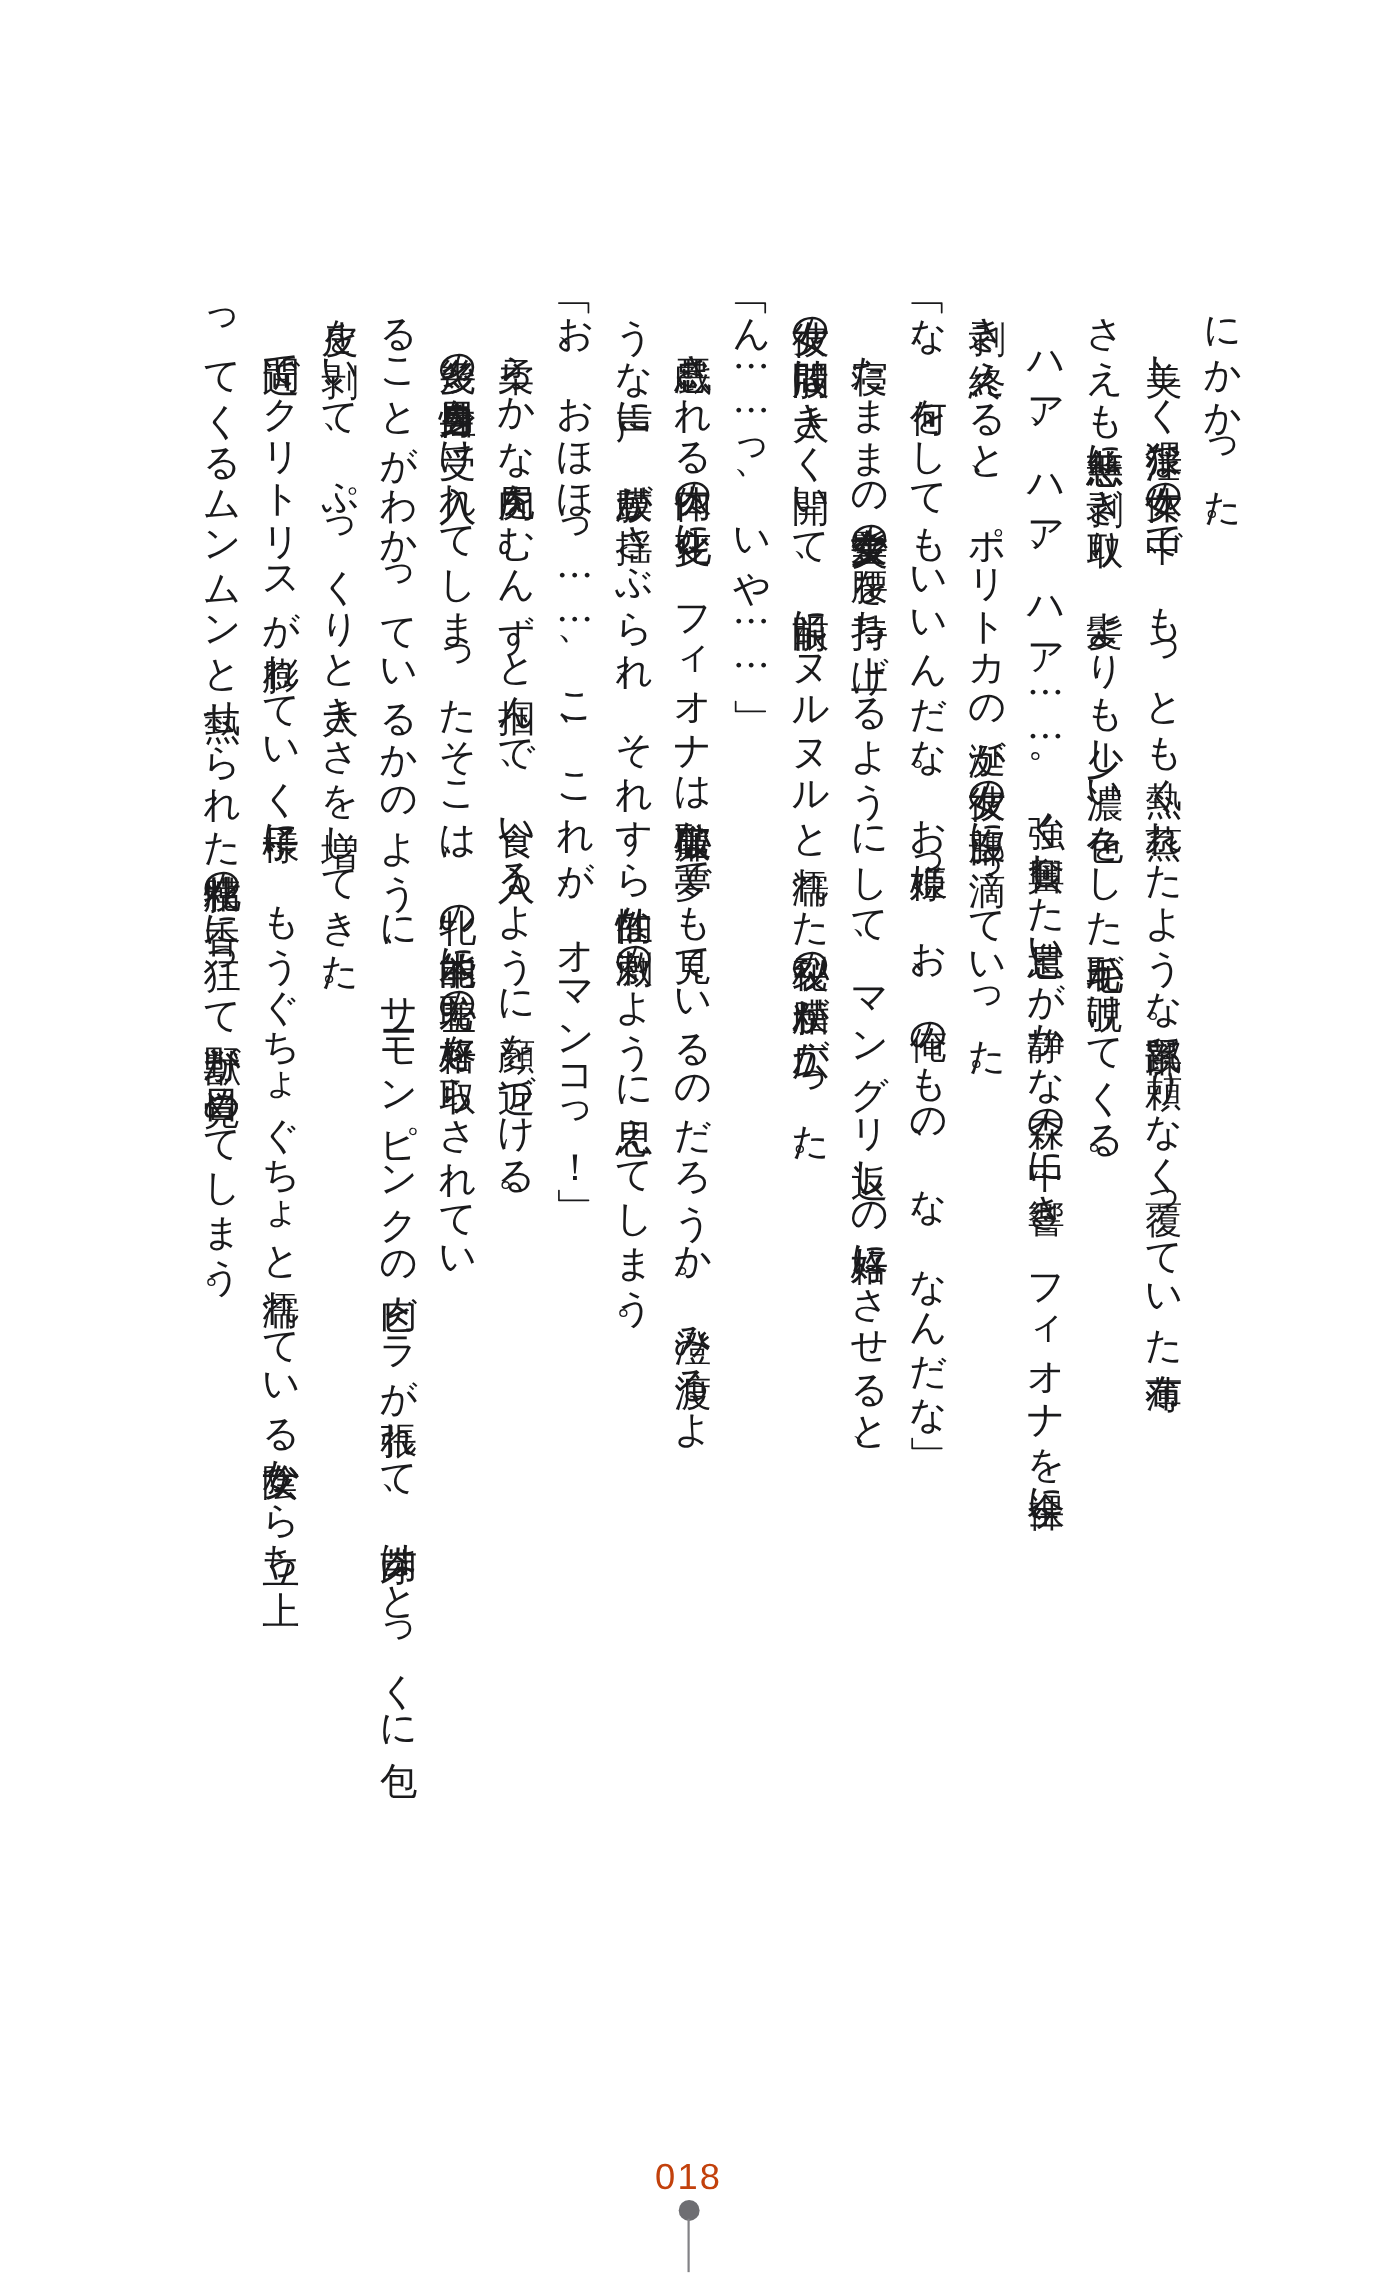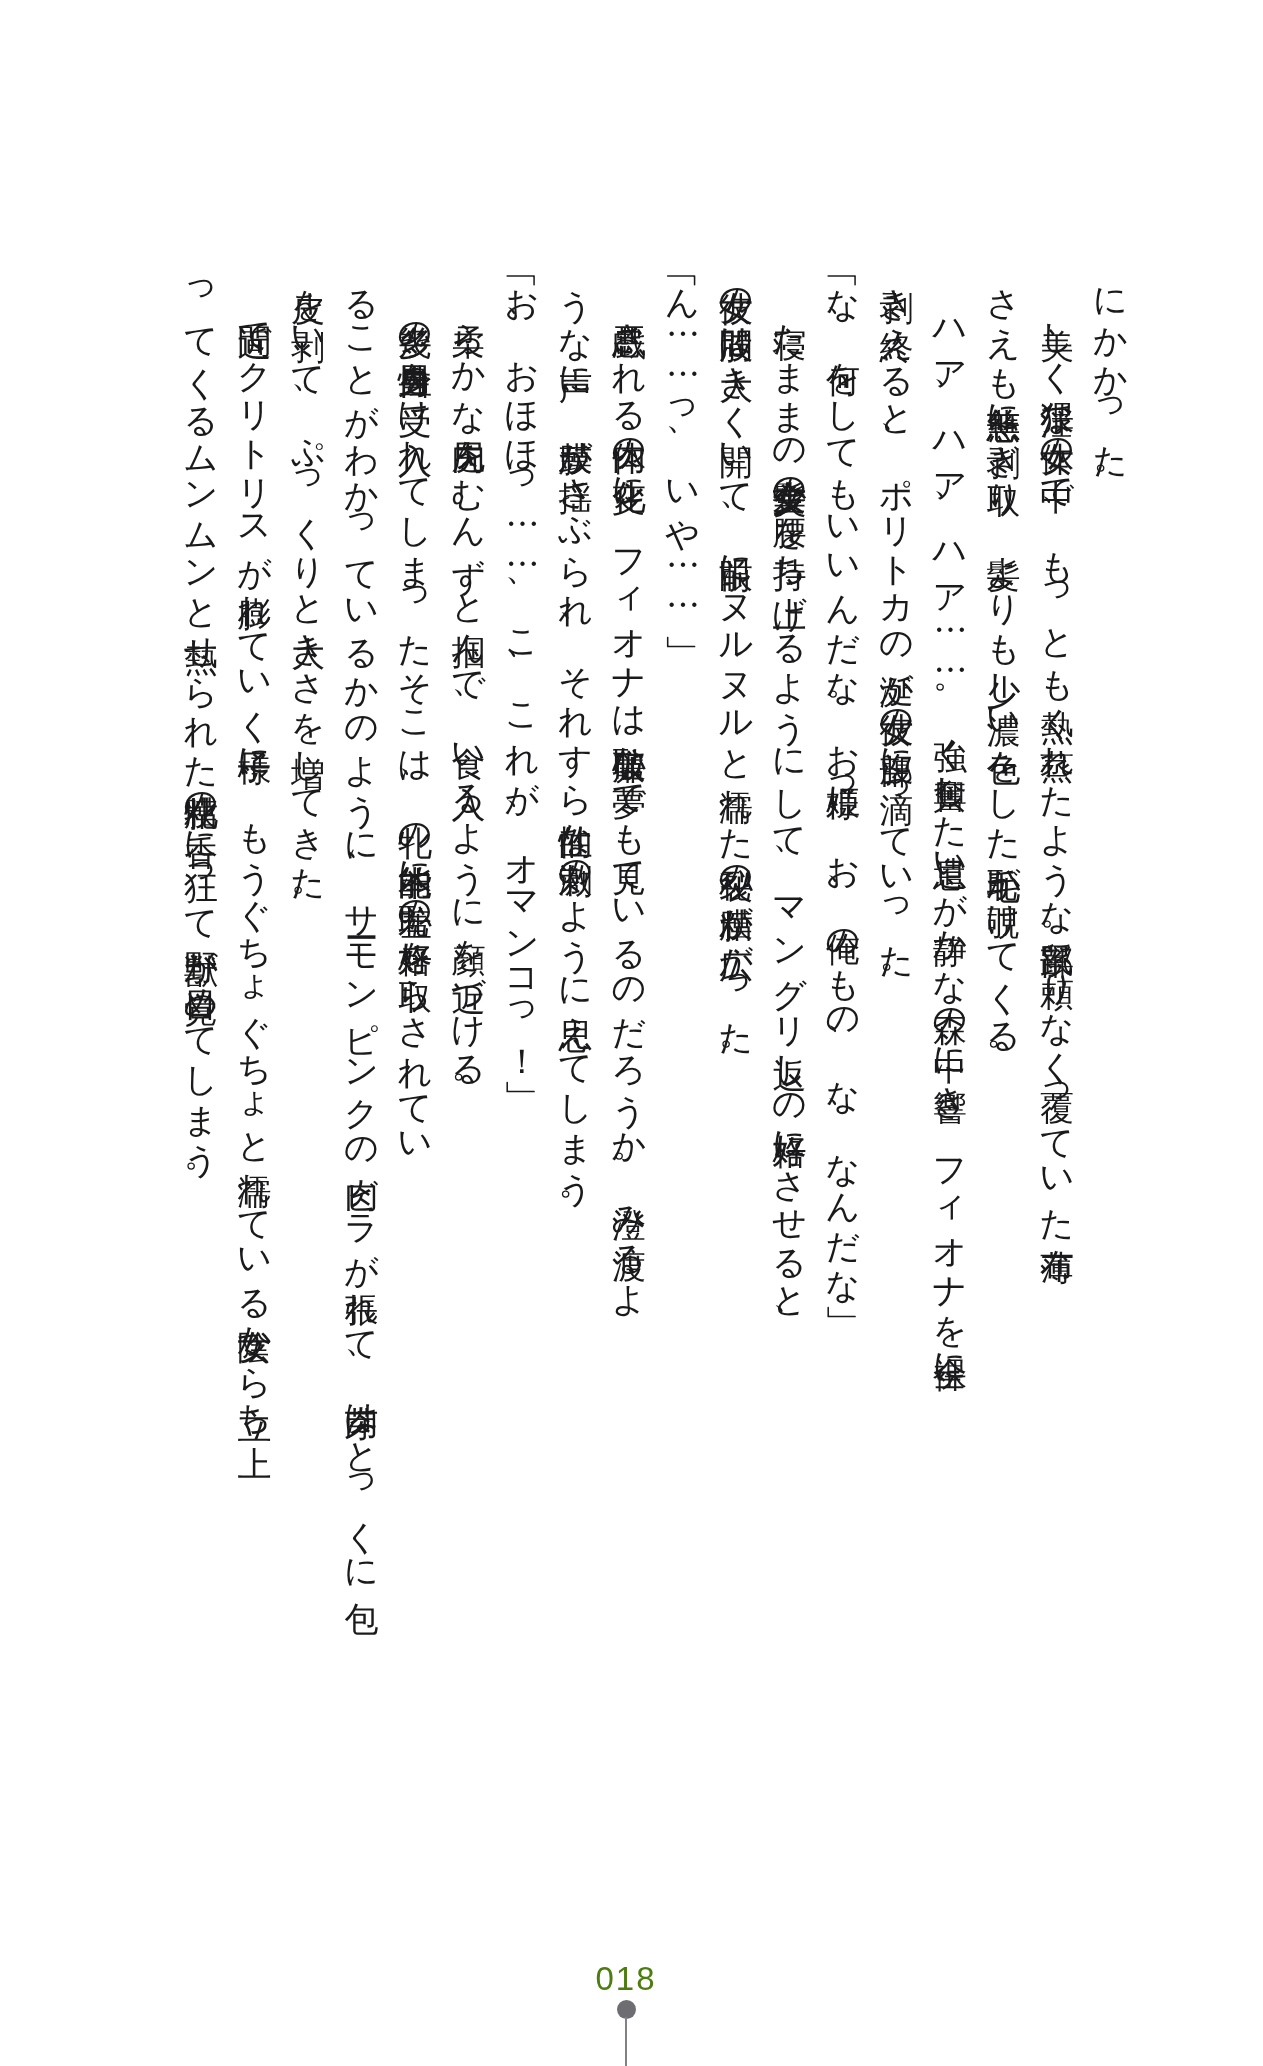--- a/index.html
+++ b/index.html
@@ -41,21 +41,21 @@
   
   .page-number {
     position: absolute;
     left: 626px;
     top: 1960px;
     transform: translateX(-50%);
     font-family: "Liberation Sans", "DejaVu Sans", sans-serif;
     font-size: 33px;
     font-weight: 300;
     letter-spacing: 2px;
-    color: #4d7c0f;
+    color: #c2410c;
   }
   .footer-dot {
     position: absolute;
     left: 617px;
     top: 2000px;
     width: 19px;
     height: 19px;
     border-radius: 50%;
     background: #6e6e72;
   }

